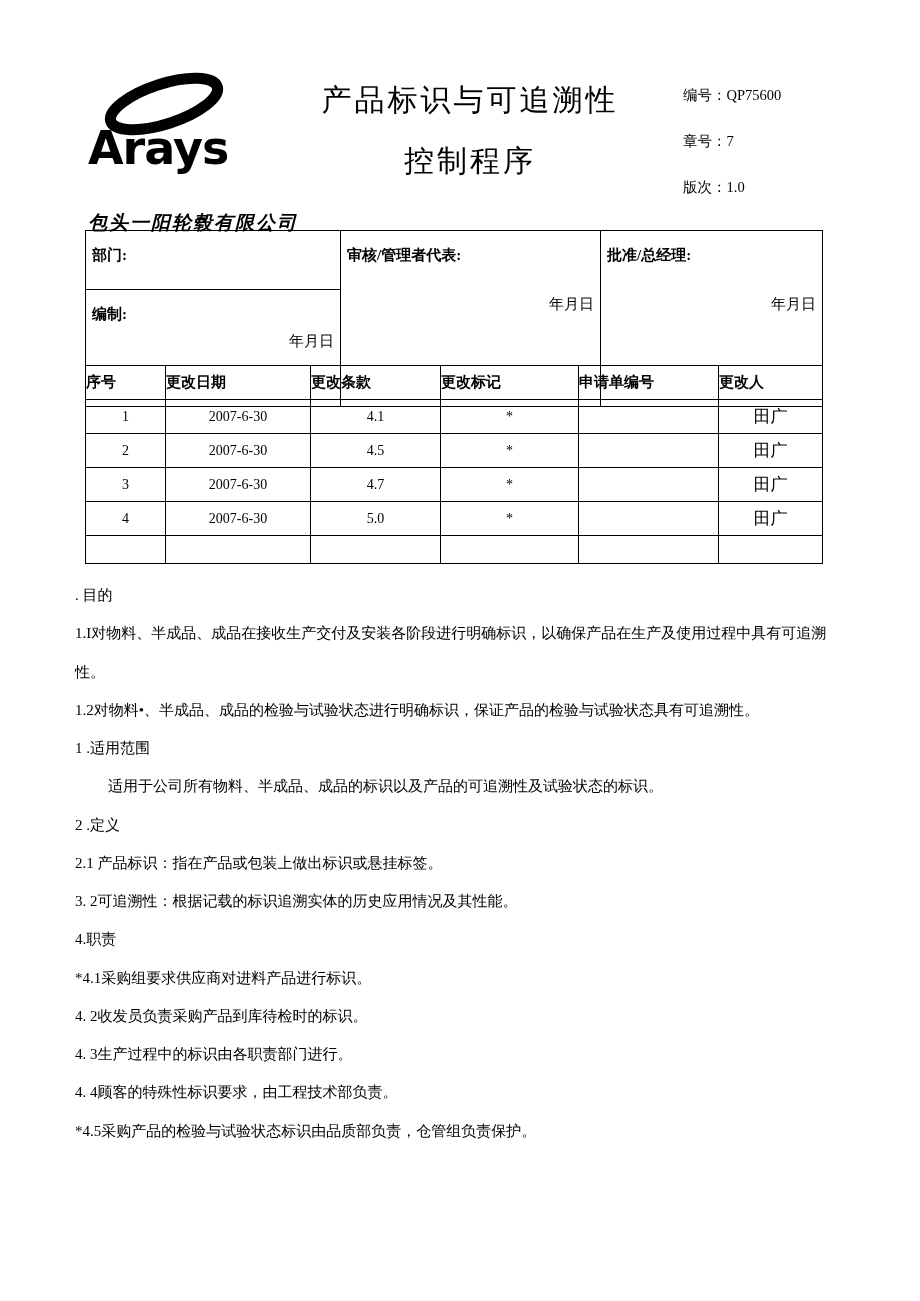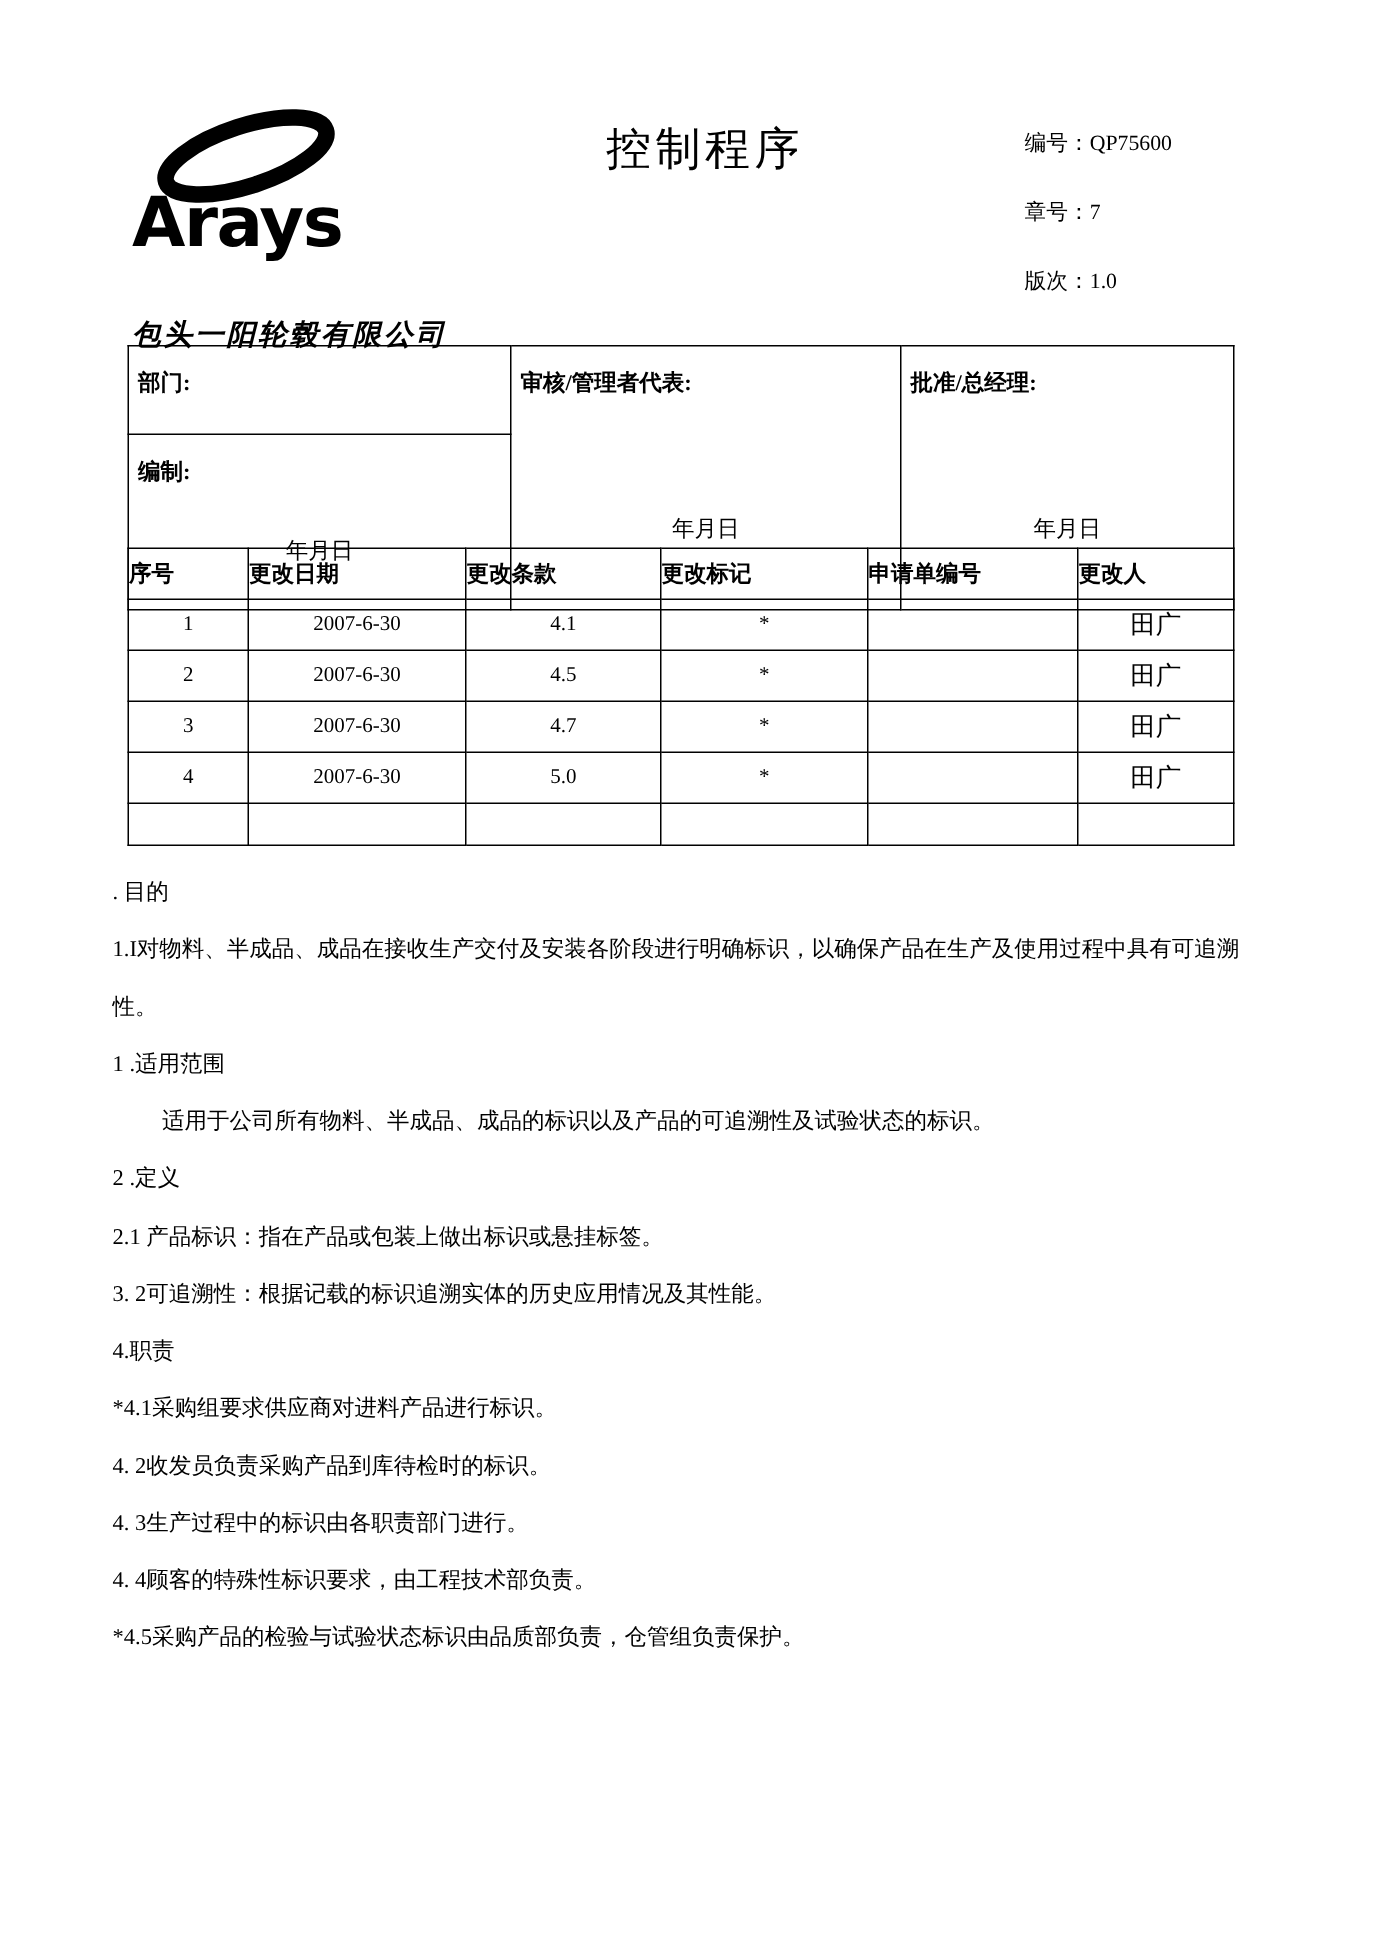--- a/index.html
+++ b/index.html
@@ -41,21 +41,21 @@
   
   table { border-collapse:collapse; }
   td, th { border:1px solid #000; }
   .approval {
     position:absolute; left:85px; top:230px;
     table-layout:fixed; width:737px;
     font-size:15px;
   }
   .approval td { vertical-align:top; padding:15px 6px; }
   .cell-flex {
-    display:flex; flex-direction:column; justify-content:space-between;
+    display:flex; flex-direction:row; justify-content:space-between;
   }
   .cell-label { align-self:flex-start; font-weight:bold; white-space:nowrap; }
   .cell-date  { align-self:center; font-weight:normal; }
   .h-dept    { height:28px; }
   .flex-prep   { height:86px;  padding-bottom:14px; }
   .flex-review { height:124px; padding-bottom:8px; }
   .flex-approve{ height:124px; padding-bottom:8px; }
 
   
   .revision {
@@ -85,20 +85,21 @@
 <div class="page">
 
   <svg class="logo" width="165" height="122" viewBox="0 0 165 122">
     <ellipse cx="80" cy="40" rx="56" ry="20" transform="rotate(-18 80 40)" fill="none" stroke="#000" stroke-width="11"></ellipse>
     <text x="4" y="100" font-size="46">Arays</text>
   </svg>
 
   <div class="company">包头一阳轮毂有限公司</div>
 
   <div class="titles">
+    <div class="t1">产品标识与可追溯性</div>
     <div class="t2">控制程序</div>
   </div>
 
   <div class="meta">
     <div>编号：QP75600</div>
     <div>章号：7</div>
     <div>版次：1.0</div>
   </div>
 
   <table class="approval">
@@ -195,20 +196,21 @@
         <td></td>
         <td></td>
         <td class="person"></td>
       </tr>
     </tbody>
   </table>
 
   <div class="doc-body">
     <p>. 目的</p>
     <p>1.I对物料、半成品、成品在接收生产交付及安装各阶段进行明确标识，以确保产品在生产及使用过程中具有可追溯性。</p>
+    <p>1.2对物料•、半成品、成品的检验与试验状态进行明确标识，保证产品的检验与试验状态具有可追溯性。</p>
     <p>1 .适用范围</p>
     <p class="indent">适用于公司所有物料、半成品、成品的标识以及产品的可追溯性及试验状态的标识。</p>
     <p>2 .定义</p>
     <p>2.1 产品标识：指在产品或包装上做出标识或悬挂标签。</p>
     <p>3. 2可追溯性：根据记载的标识追溯实体的历史应用情况及其性能。</p>
     <p>4.职责</p>
     <p>*4.1采购组要求供应商对进料产品进行标识。</p>
     <p>4. 2收发员负责采购产品到库待检时的标识。</p>
     <p>4. 3生产过程中的标识由各职责部门进行。</p>
     <p>4. 4顾客的特殊性标识要求，由工程技术部负责。</p>

